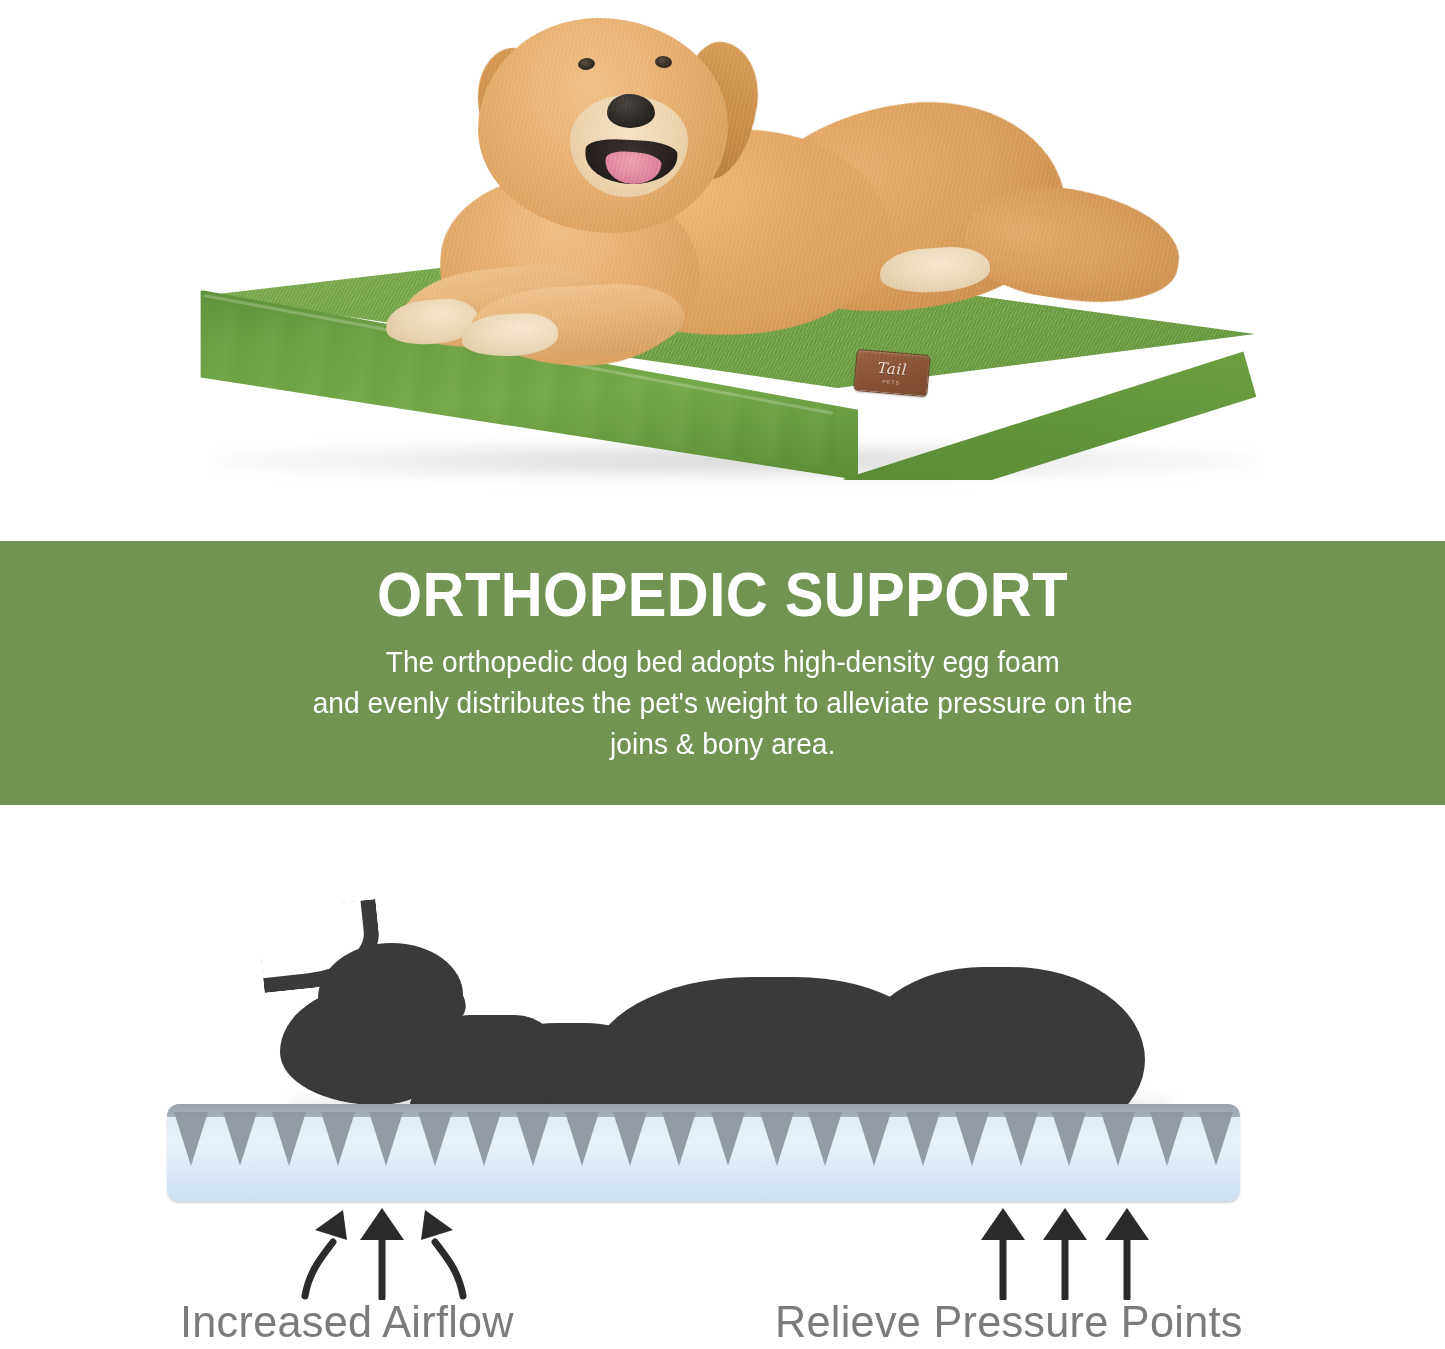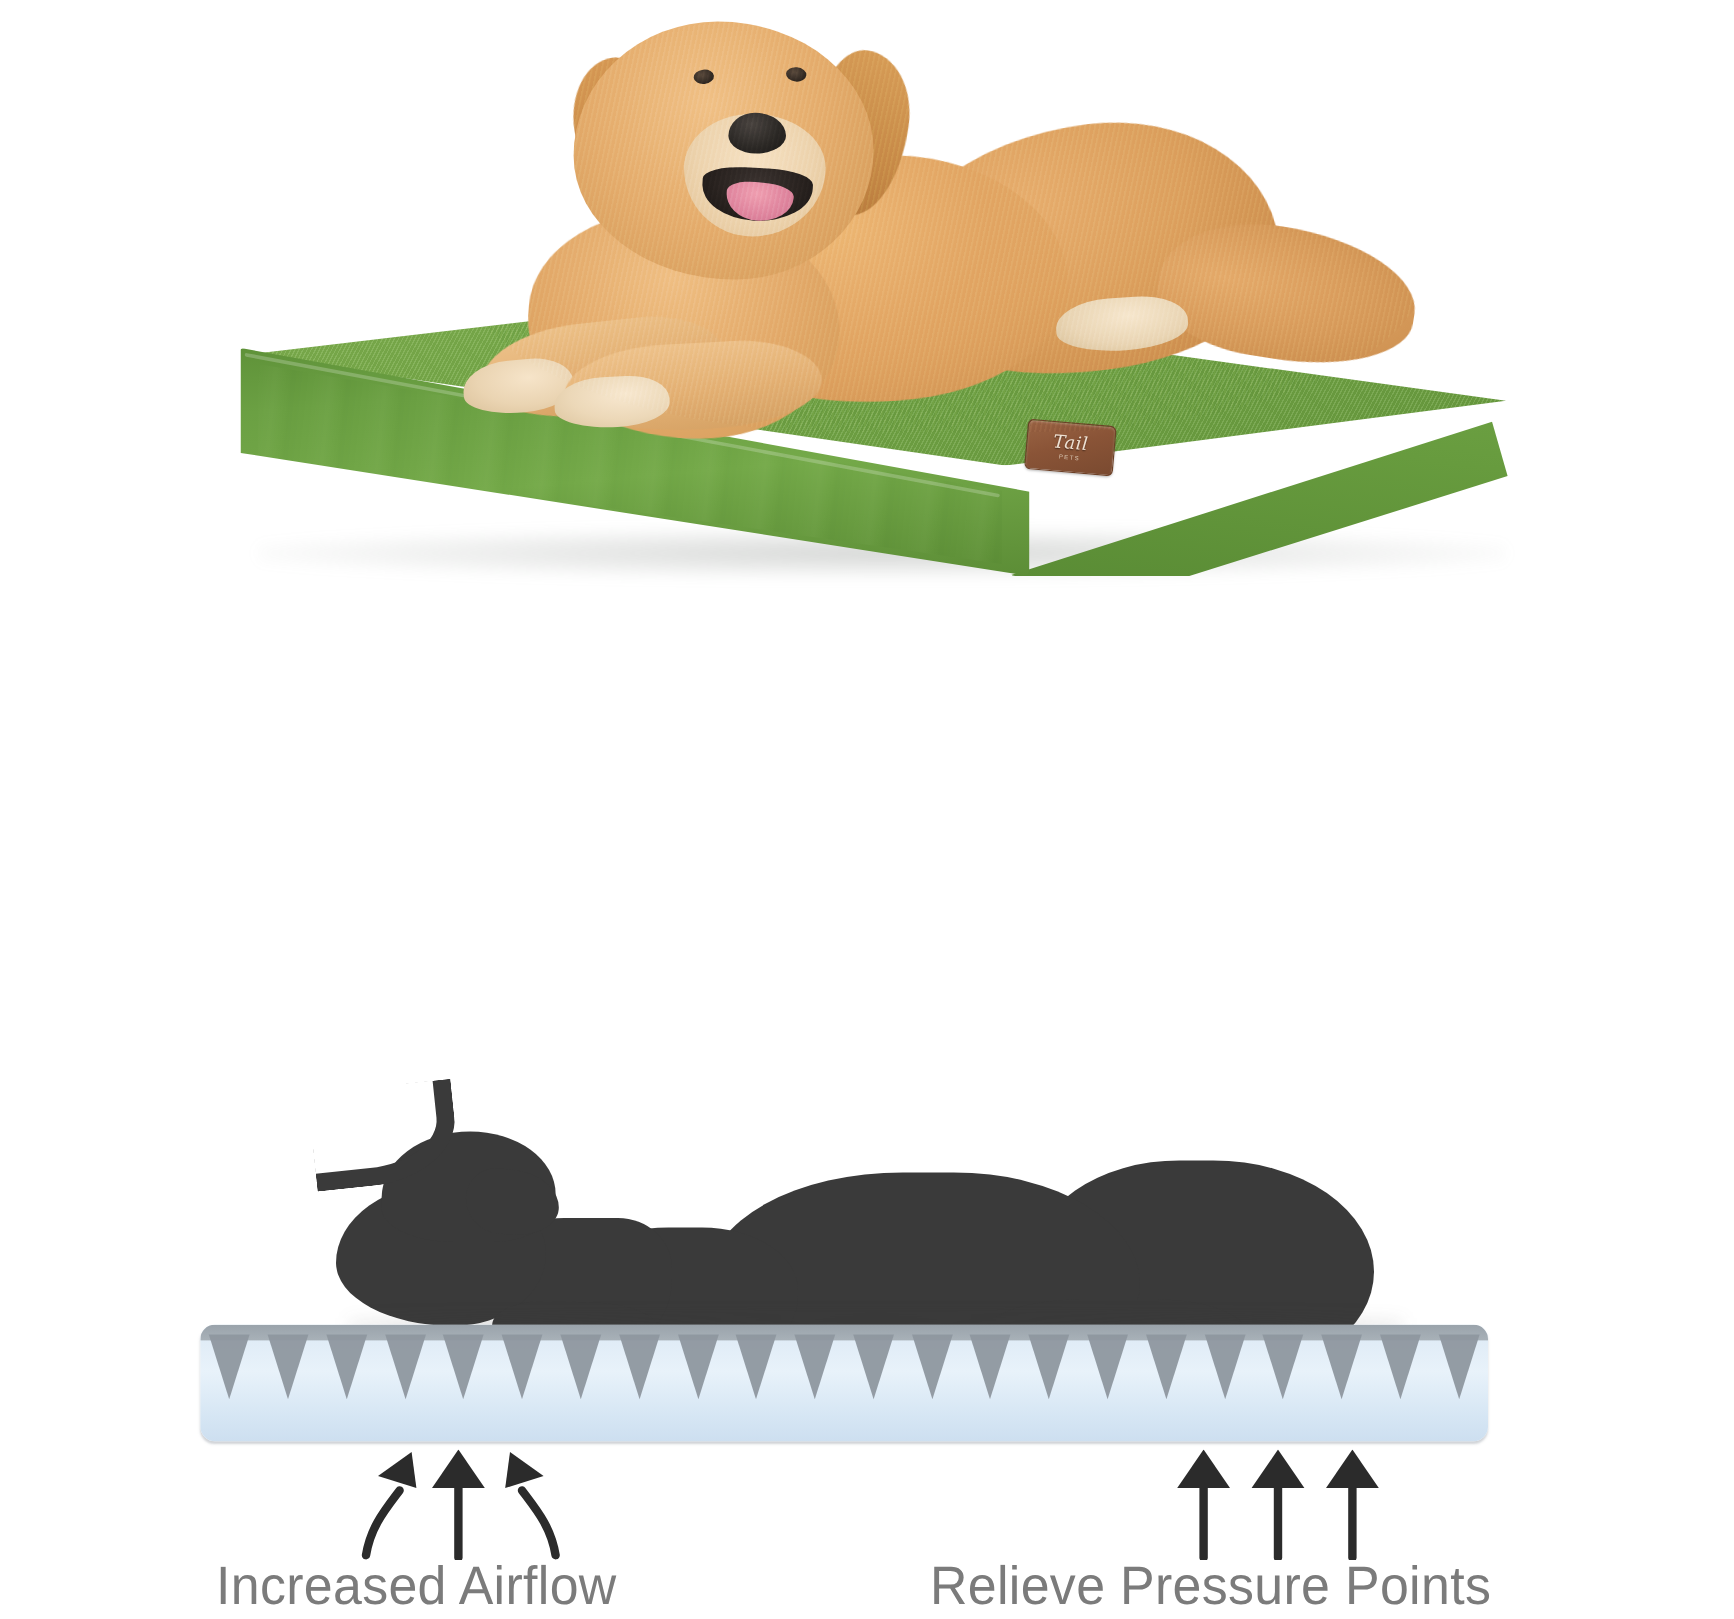--- a/index.html
+++ b/index.html
@@ -460,20 +460,28 @@
         <div class="d-part dog-paw-a"></div>
         <div class="d-part dog-leg-b"></div>
         <div class="d-part dog-paw-b"></div>
         <div class="d-part dog-paw-c"></div>
         <div class="d-part dog-fur"></div>
       </div>
 
     </div>
   </div>
 
+  <div class="banner">
+    <div class="banner-title">ORTHOPEDIC SUPPORT</div>
+    <div class="banner-body">
+      <span class="bline">The orthopedic dog bed adopts high-density egg foam</span>
+      <span class="bline">and evenly distributes the pet's weight to alleviate pressure on the</span>
+      <span class="bline">joins &amp; bony area.</span>
+    </div>
+  </div>
 
   <div class="diagram"></div>
 
   <div class="silhouette">
     <div class="sil-part sil-hip"></div>
     <div class="sil-part sil-body"></div>
     <div class="sil-part sil-chest"></div>
     <div class="sil-part sil-neck"></div>
     <div class="sil-part sil-head"></div>
     <div class="sil-part sil-skull"></div>

